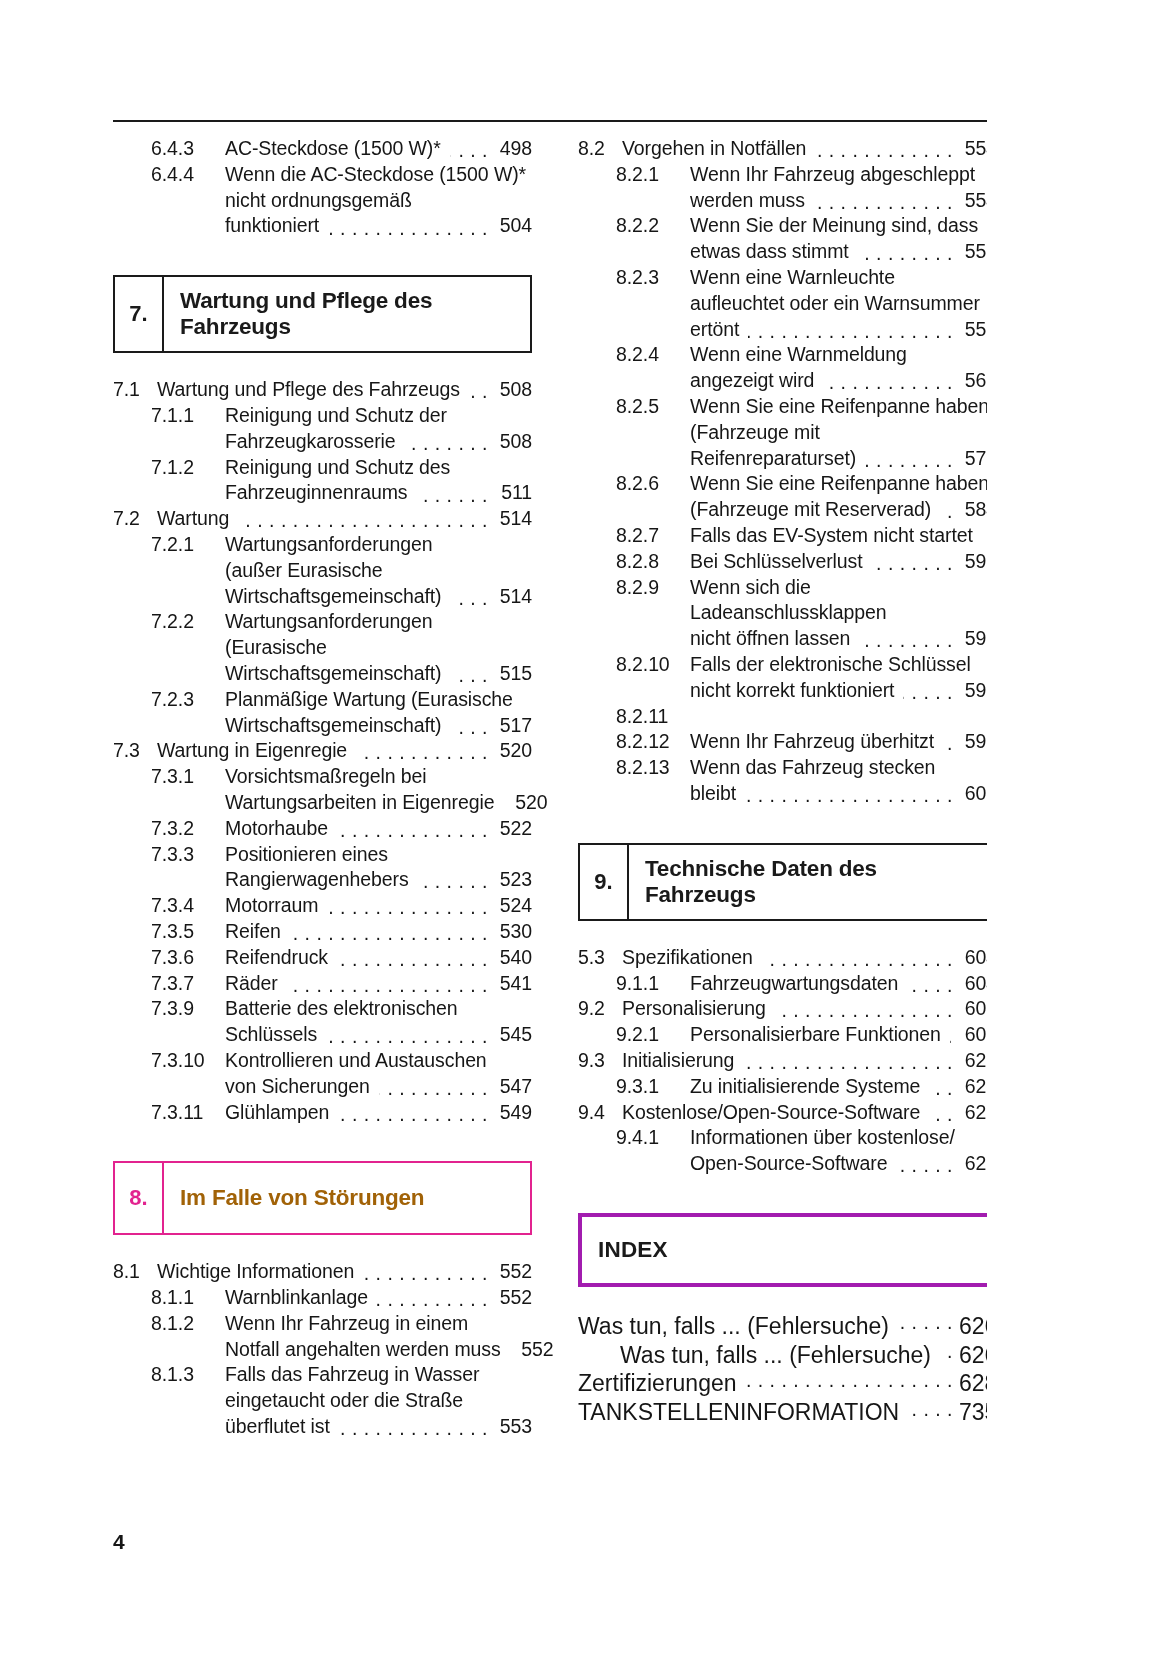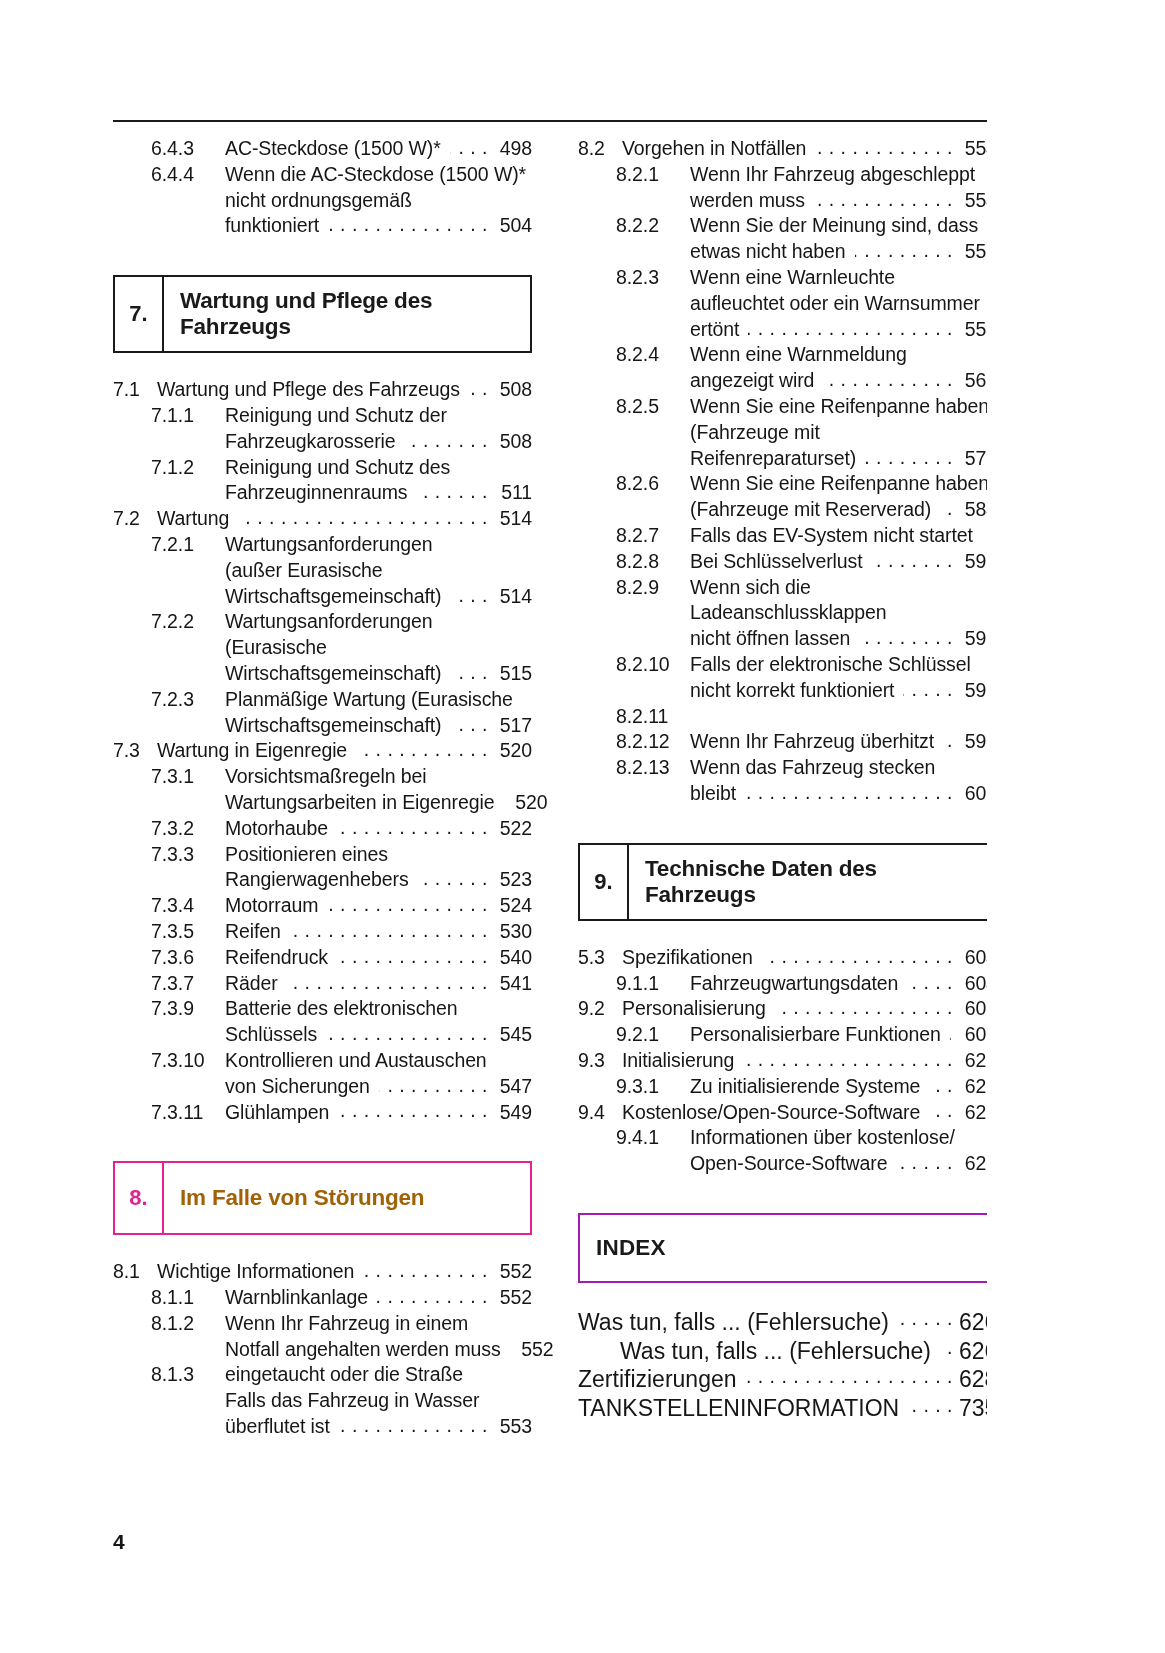--- a/index.html
+++ b/index.html
@@ -60,21 +60,21 @@
   .lvl1 > .toc-num { min-width: 36px; }
   .lvl2 > .toc-num { min-width: 55px; }
   .lvl2.num3 > .toc-num { min-width: 66px; }
 
   .toc-body {
     flex: 1 1 auto;
     min-width: 0;
   }
   .toc-last {
     display: flex;
-    align-items: center;
+    align-items: flex-end;
     width: 100%;
   }
   .toc-text { flex: 0 0 auto; white-space: pre; }
   .leader {
     flex: 1 1 auto;
     margin: 0 6px 0 9px;
     position: relative;
     height: 1em;
     overflow: hidden;
   }
@@ -133,21 +133,21 @@
     border-color: #e2238f;
   }
   .chapter-box.accent .chapter-num {
     color: #e2238f;
     border-right-color: #e2238f;
   }
   .chapter-box.accent .chapter-title {
     color: #a16207;
   }
   .index-box {
-    border: 2px solid #a21caf;
+    border: 4px solid #a21caf;
     min-height: 50px;
     display: flex;
     align-items: center;
     padding: 20px 16px;
     box-sizing: border-box;
     font-weight: bold;
     font-size: 22.5px;
     color: #1a1a1a;
     letter-spacing: 0.2px;
   }
@@ -444,22 +444,22 @@
               <span class="toc-last">
                 <span class="toc-text">Notfall angehalten werden muss</span>
                 <span class="leader"></span>
                 <span class="toc-page">552</span>
               </span>
             </span>
           </div>
           <div class="toc-entry lvl2 num3">
             <span class="toc-num">8.1.3</span>
             <span class="toc-body">
+              <span class="cont-line">Falls das Fahrzeug in Wasser</span>
               <span class="cont-line">eingetaucht oder die Straße</span>
-              <span class="cont-line">Falls das Fahrzeug in Wasser</span>
               <span class="toc-last">
                 <span class="toc-text">überflutet ist</span>
                 <span class="leader"></span>
                 <span class="toc-page">553</span>
               </span>
             </span>
           </div>
         </div>
     </div>
 
@@ -484,21 +484,21 @@
                 <span class="leader"></span>
                 <span class="toc-page">554</span>
               </span>
             </span>
           </div>
           <div class="toc-entry lvl2 num3">
             <span class="toc-num">8.2.2</span>
             <span class="toc-body">
               <span class="cont-line">Wenn Sie der Meinung sind, dass</span>
               <span class="toc-last">
-                <span class="toc-text">etwas nicht haben</span>
+                <span class="toc-text">etwas dass stimmt</span>
                 <span class="leader"></span>
                 <span class="toc-page">558</span>
               </span>
             </span>
           </div>
           <div class="toc-entry lvl2 num3">
             <span class="toc-num">8.2.3</span>
             <span class="toc-body">
               <span class="cont-line">Wenn eine Warnleuchte</span>
               <span class="cont-line">aufleuchtet oder ein Warnsummer</span>

